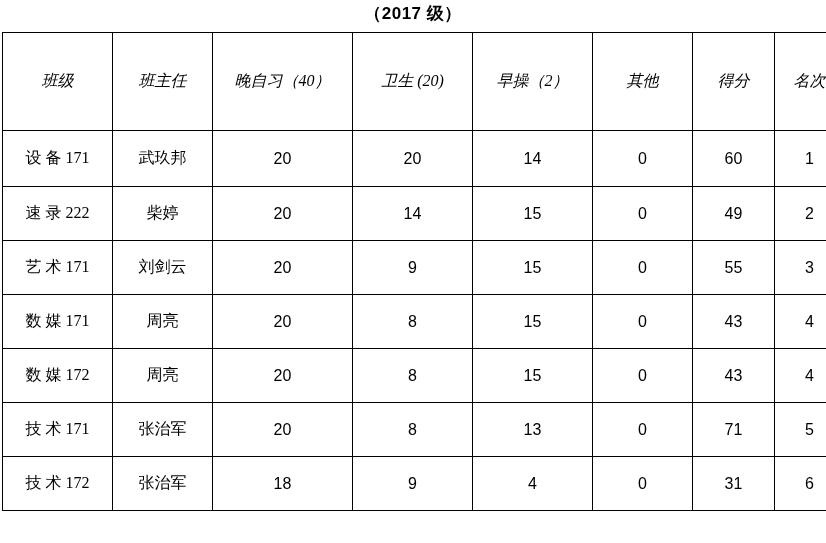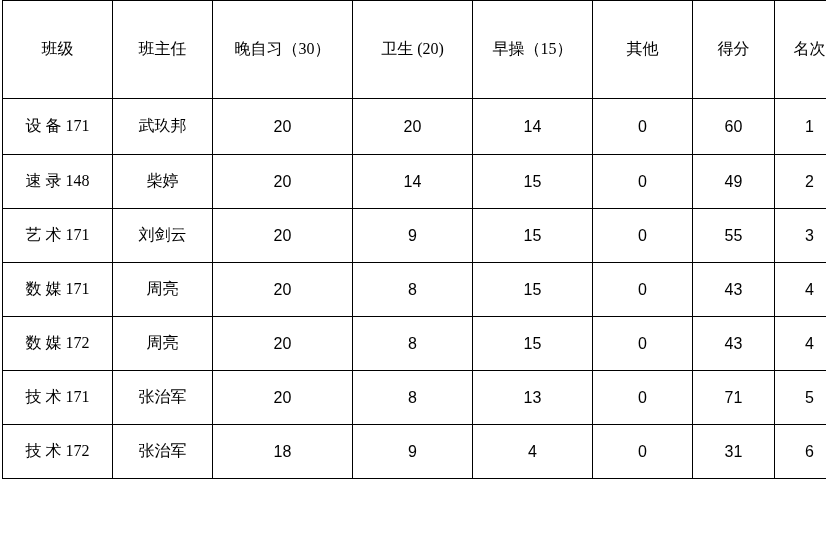--- a/index.html
+++ b/index.html
@@ -40,20 +40,21 @@
     border: 1px solid #000000;
     text-align: center;
     vertical-align: middle;
     font-weight: normal;
     font-size: 16px;
     padding: 0;
   }
   thead td {
     height: 97px;
     font-size: 16px;
+    font-style: italic;
   }
   tbody td {
     height: 53px;
   }
   tbody tr:first-child td {
     height: 55px;
   }
   .col-class   { width: 110px; }
   .col-teacher { width: 100px; }
   .col-study   { width: 140px; }
@@ -64,57 +65,58 @@
   .col-rank    { width: 70px; }
   .num {
     font-family: Liberation Sans, sans-serif;
   }
 </style>
 </head>
 <body>
 
 <div class="page">
 
+  <div class="doc-title">（2017 级）</div>
 
   <table class="grade-table">
     <colgroup>
       <col class="col-class">
       <col class="col-teacher">
       <col class="col-study">
       <col class="col-hygiene">
       <col class="col-exer">
       <col class="col-other">
       <col class="col-score">
       <col class="col-rank">
     </colgroup>
     <thead>
       <tr>
         <td>班级</td>
         <td>班主任</td>
-        <td>晚自习（30）</td>
+        <td>晚自习（40）</td>
         <td>卫生 (20)</td>
-        <td>早操（15）</td>
+        <td>早操（2）</td>
         <td>其他</td>
         <td>得分</td>
         <td>名次</td>
       </tr>
     </thead>
     <tbody>
       <tr>
         <td>设 备 171</td>
         <td>武玖邦</td>
         <td class="num">20</td>
         <td class="num">20</td>
         <td class="num">14</td>
         <td class="num">0</td>
         <td class="num">60</td>
         <td class="num">1</td>
       </tr>
       <tr>
-        <td>速 录 148</td>
+        <td>速 录 222</td>
         <td>柴婷</td>
         <td class="num">20</td>
         <td class="num">14</td>
         <td class="num">15</td>
         <td class="num">0</td>
         <td class="num">49</td>
         <td class="num">2</td>
       </tr>
       <tr>
         <td>艺 术 171</td>

